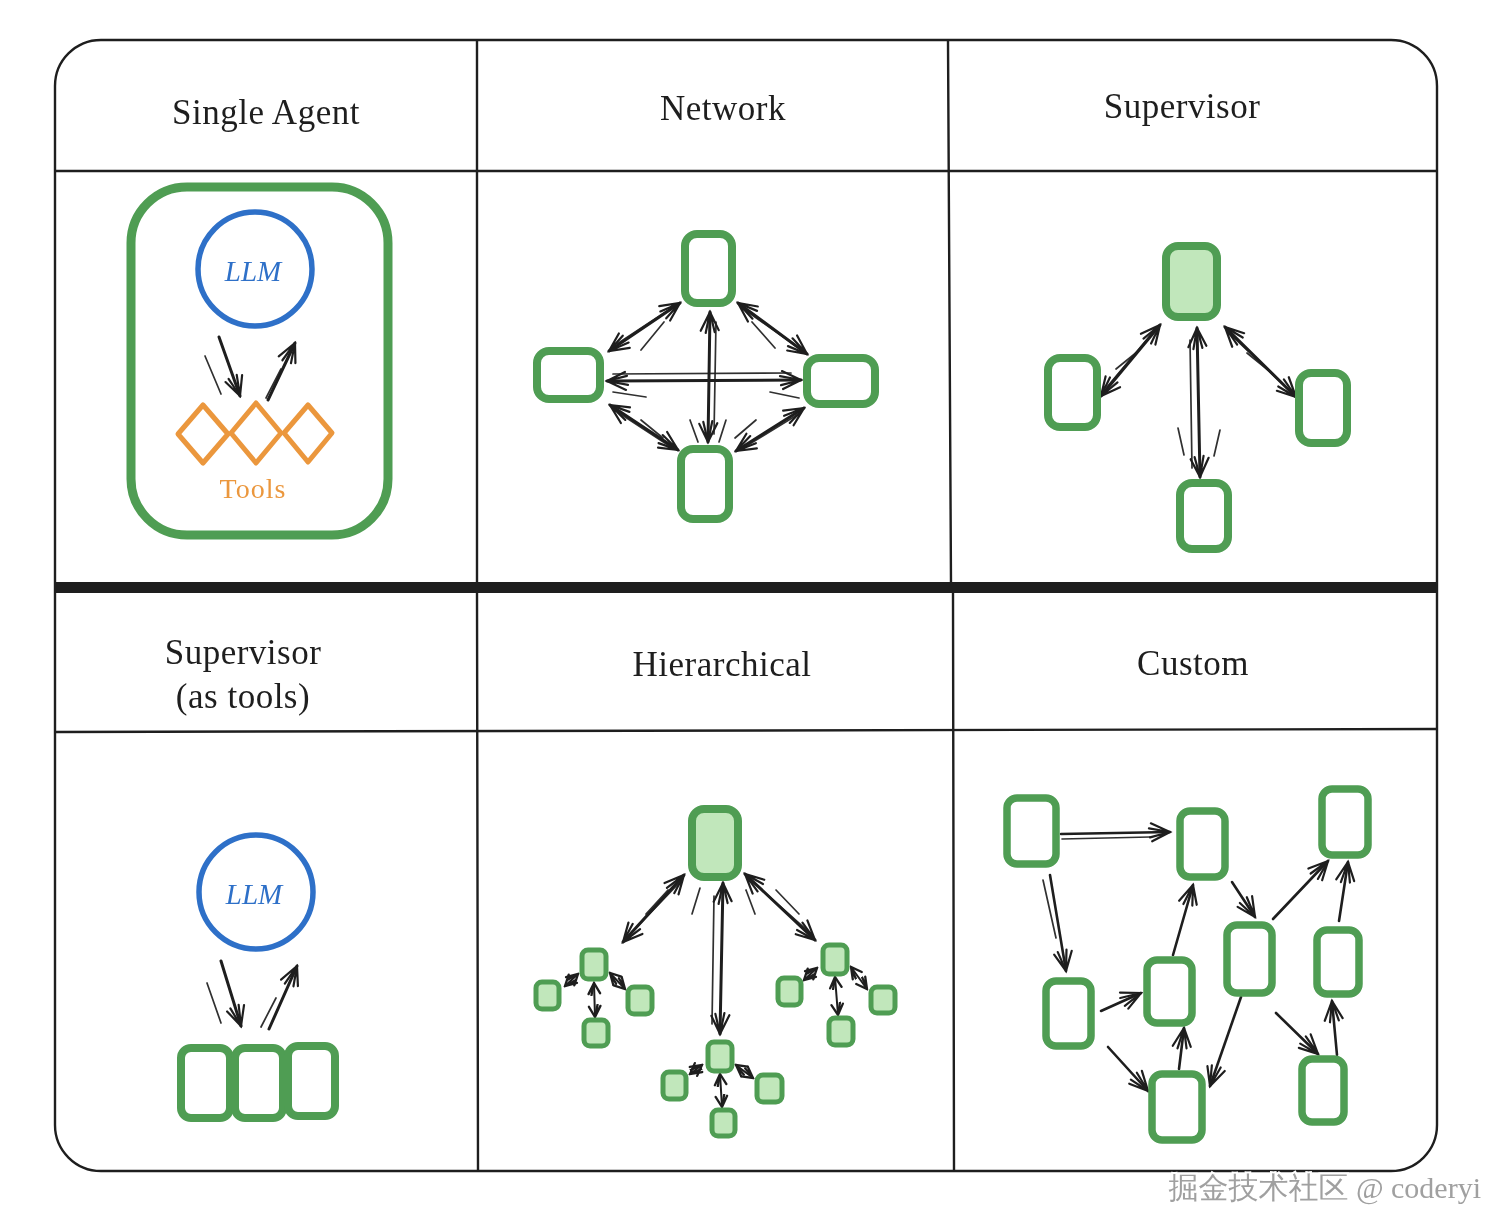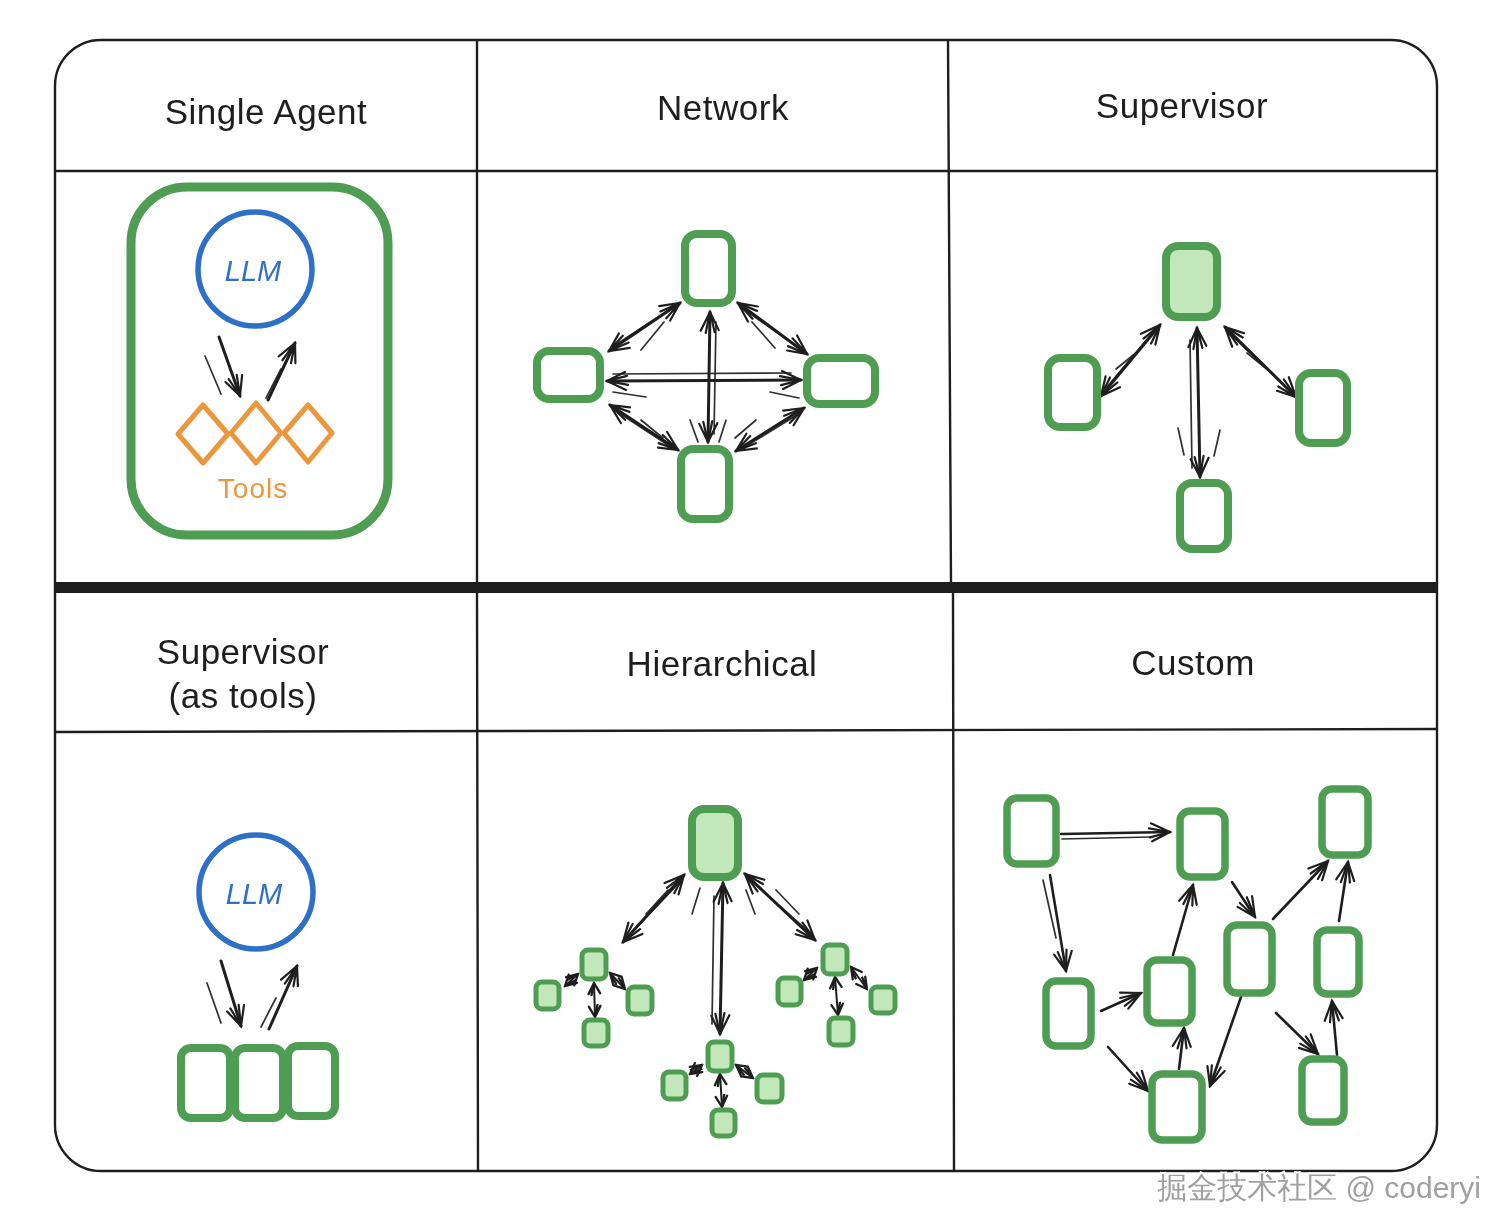--- a/index.html
+++ b/index.html
@@ -3,21 +3,21 @@
 <meta charset="utf-8">
 <style>
   :root{
     --line:#1e1e1e; --text:#1e1e1e;
     --green-stroke:#4f9d53; --green-fill:#c1e7bb;
     --blue:#2e70c8; --orange:#eb973d;
     --watermark-gray:#a0a0a0; --bg:#ffffff;
   }
   html,body{margin:0;padding:0;background:var(--bg);}
   .stage{position:relative;width:1492px;height:1226px;background:var(--bg);overflow:hidden;
-         font-family:Liberation Sans, sans-serif;}
+         font-family:Liberation Serif, serif;}
   svg{display:block;}
   .grid{stroke:var(--line);stroke-width:2.4;fill:none;stroke-linecap:round;}
   .thickbar{fill:var(--line);}
   .node{fill:#fff;stroke:var(--green-stroke);stroke-width:8;stroke-linejoin:round;}
   .node-f{fill:var(--green-fill);stroke:var(--green-stroke);stroke-width:8;stroke-linejoin:round;}
   .mini{fill:var(--green-fill);stroke:var(--green-stroke);stroke-width:5;stroke-linejoin:round;}
   .agent-box{fill:none;stroke:var(--green-stroke);stroke-width:9;}
   .llm-circle{fill:none;stroke:var(--blue);stroke-width:5.5;}
   .diamond{fill:none;stroke:var(--orange);stroke-width:5;stroke-linejoin:round;}
   .edge{stroke:var(--line);stroke-width:3;fill:none;stroke-linecap:round;}

